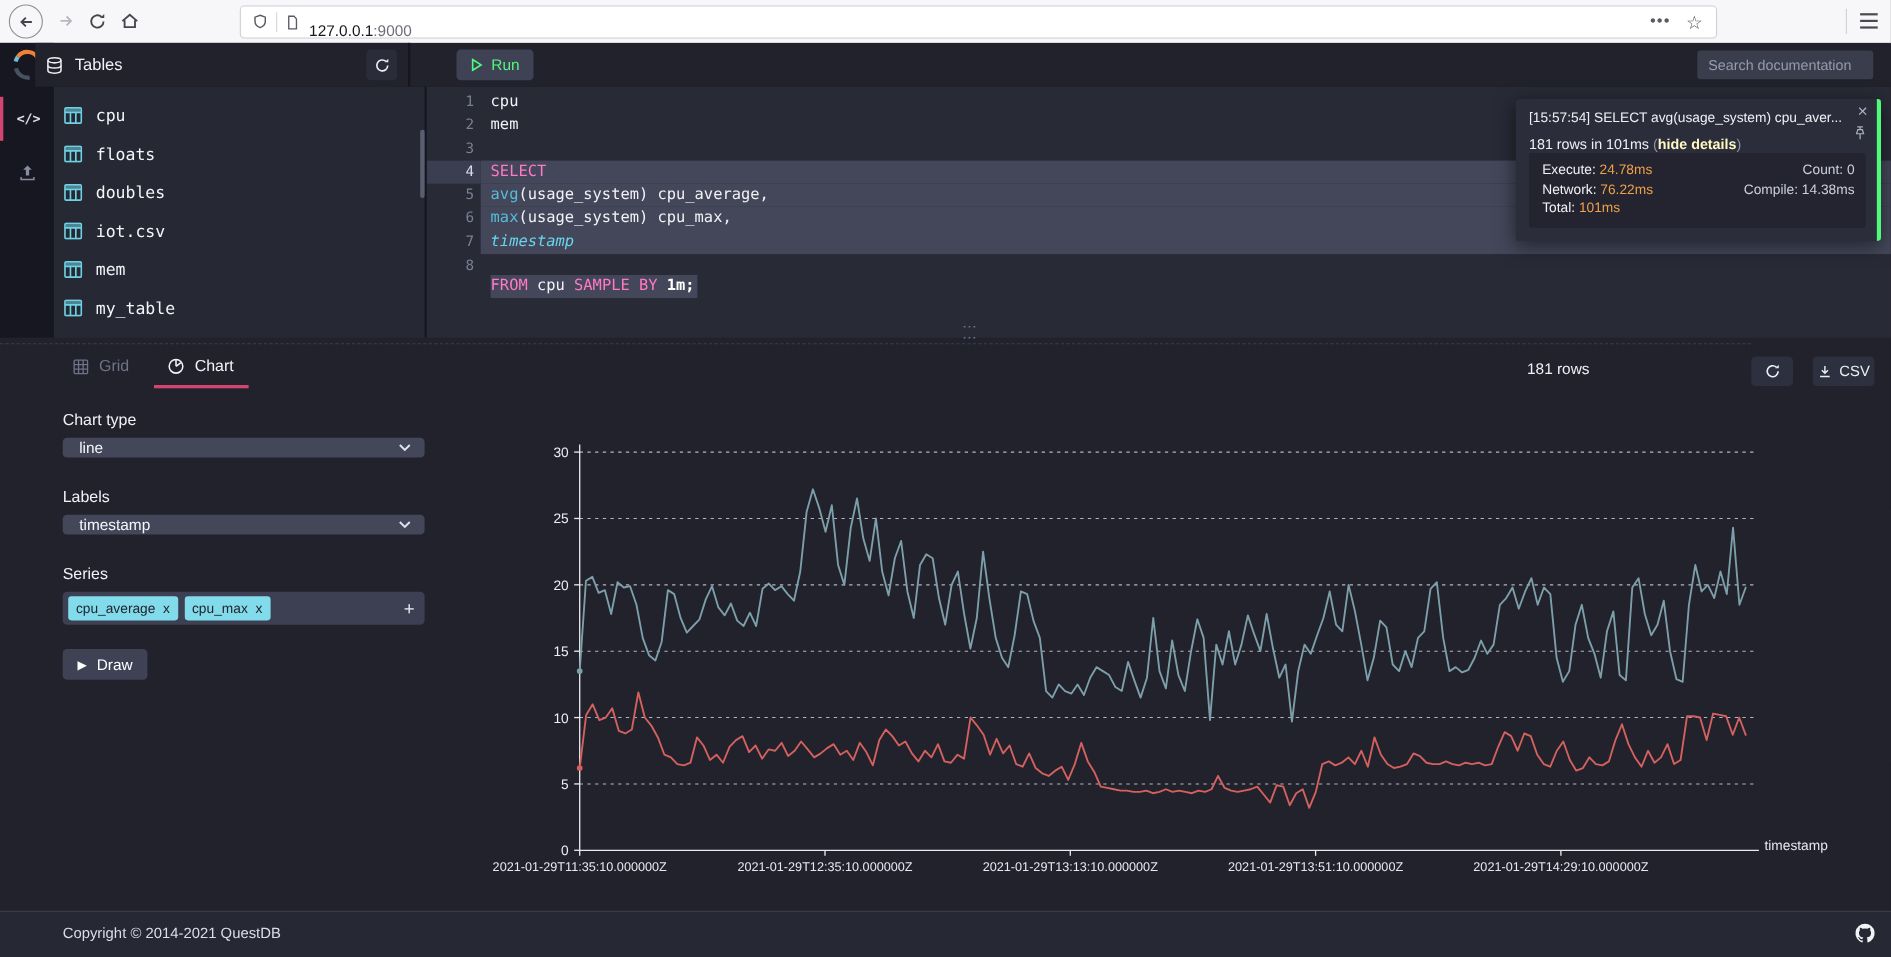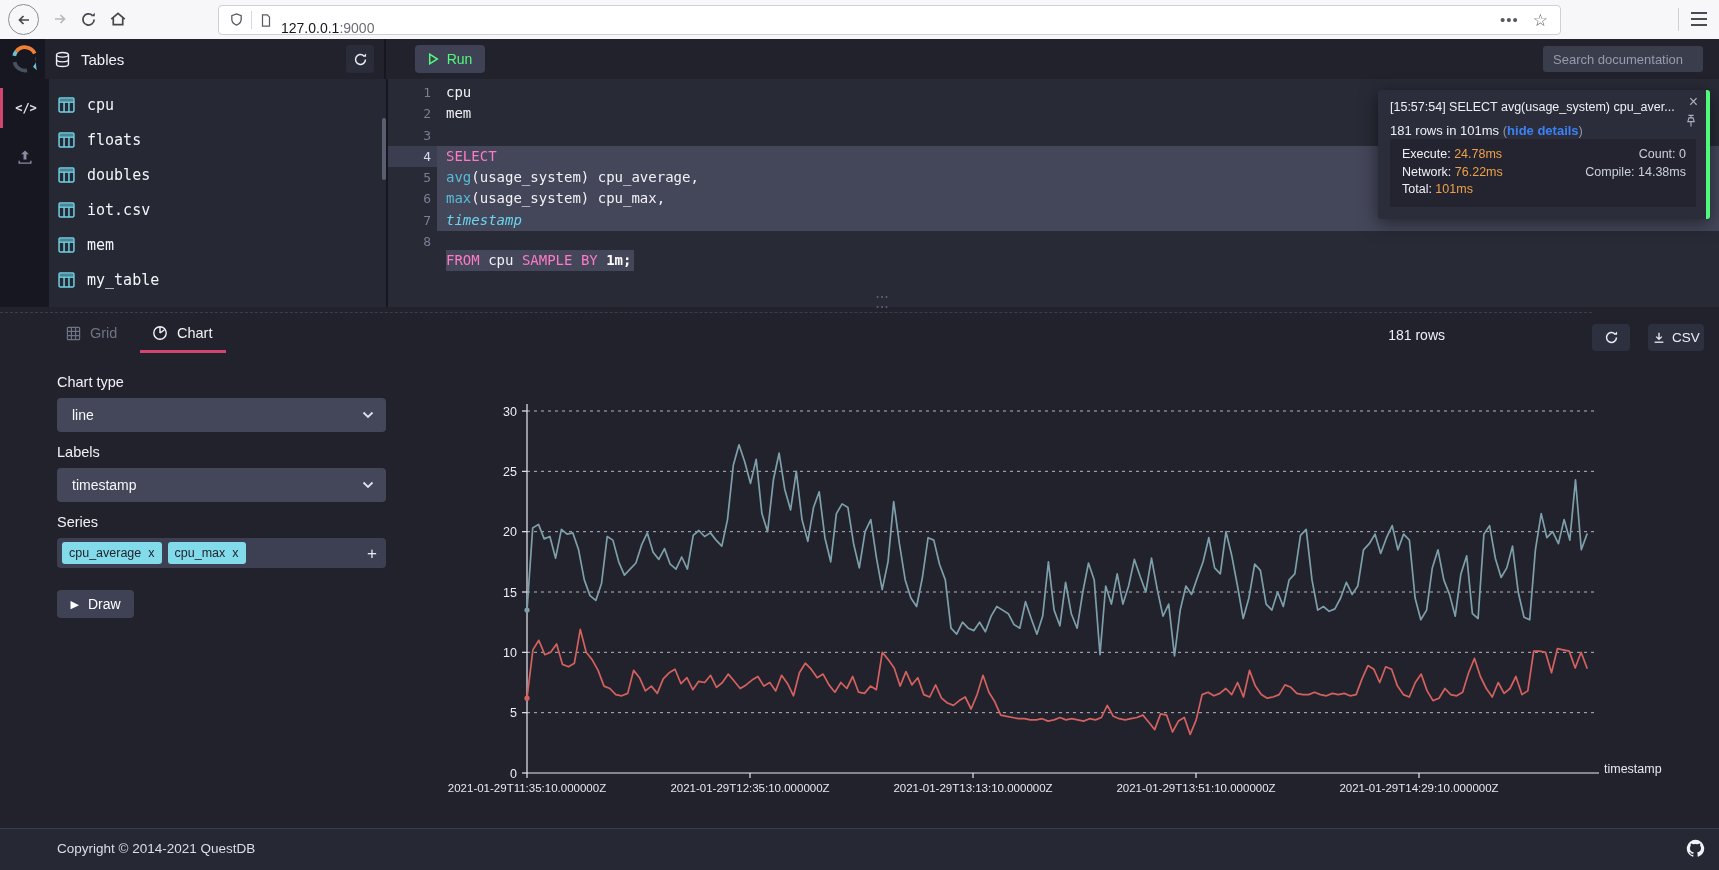--- a/index.html
+++ b/index.html
@@ -20,21 +20,21 @@
   .url-right{display:flex;align-items:center;gap:14px;margin-right:12px;color:#5a5a63;}
   .dots3{font-size:15px;letter-spacing:1px;line-height:10px;}
   .star{font-size:17px;}
   .chrome-div{left:1678px;top:8px;width:1px;height:23px;background:#cfcfd5;}
   .hamb{left:1691px;top:12px;width:16px;height:2.4px;background:#4a4a52;
         box-shadow:0 6px 0 #4a4a52,0 12px 0 #4a4a52;}
 
   
   .topbar{left:0;top:39px;width:1719px;height:40px;background:#21222c;border-bottom:1px solid #15161e;}
   .logo-cell{left:0;top:39px;width:49px;height:40px;background:#161721;display:flex;align-items:center;justify-content:center;}
-  .tables-header{left:45px;top:39px;width:339px;height:40px;background:#21222c;border-right:2px solid #15161e;
+  .tables-header{left:32px;top:39px;width:339px;height:40px;background:#21222c;border-right:2px solid #15161e;
                  display:flex;align-items:center;color:#f1f2f7;}
   .tables-header .ttl{font-size:15px;margin-left:10px;}
   .hdr-refresh{margin-left:auto;margin-right:10px;width:28px;height:28px;border-radius:4px;display:flex;
                align-items:center;justify-content:center;color:#eceef4;background:#2a2c39;}
   .run-btn{left:415px;top:45px;width:70px;height:28px;background:#3f4255;border-radius:4px;display:flex;
            align-items:center;justify-content:center;gap:8px;color:#50fa7b;font-size:14px;}
   .search-box{left:1543px;top:46px;width:160px;height:26px;background:#3a3d4c;border-radius:3px;
               display:flex;align-items:center;padding-left:10px;font-size:13px;color:#969bad;box-sizing:border-box;}
 
   
@@ -73,21 +73,21 @@
   .tab.chart{left:152px;color:#f3f4f8;}
   .tab-underline{left:140px;top:37px;width:86px;height:3px;background:#d14671;}
   .rows-count{right:147px;top:14px;font-size:14px;color:#eef0f5;margin-left:24px;}
   .sq-btn{position:absolute;top:11px;height:27px;background:#2d303e;border-radius:4px;display:flex;
           align-items:center;justify-content:center;color:#eceef4;}
   .btn-refresh2{left:1592px;width:38px;}
   .btn-csv{left:1648px;width:56px;gap:6px;font-size:13.5px;}
 
   
   .ctl-label{position:absolute;left:57px;color:#f1f2f7;font-size:14.5px;}
-  .ctl-select{position:absolute;left:57px;width:329px;height:34px;background:#44475a;border-radius:4px;
+  .ctl-select{position:absolute;left:57px;width:329px;height:18px;background:#44475a;border-radius:4px;
               display:flex;align-items:center;color:#f6f7fa;font-size:14px;padding-left:15px;box-sizing:border-box;}
   .ctl-select .chev{margin-left:auto;margin-right:12px;display:flex;}
   .series-box{position:absolute;left:57px;top:538px;width:329px;height:30px;background:#3d4052;border-radius:4px;
               display:flex;align-items:center;padding-left:5px;gap:6px;box-sizing:border-box;}
   .chip{background:#82dbea;color:#22242e;font-size:12.5px;border-radius:3px;height:22px;display:flex;
         align-items:center;padding:0 7px;gap:7px;}
   .chip .x{cursor:pointer;}
   .series-plus{margin-left:auto;margin-right:9px;color:#e9ebf2;font-size:17px;line-height:17px;}
   .draw-btn{position:absolute;left:57px;top:590px;width:77px;height:28px;background:#3f4255;border-radius:4px;
             display:flex;align-items:center;justify-content:center;gap:9px;color:#fff;font-size:14px;}
@@ -102,21 +102,21 @@
   .xaxis-title{left:1604px;top:762px;color:#e6e8ef;font-size:12.5px;}
 
   
   .notif{left:1378px;top:90px;width:332px;background:#2b2d3a;border-radius:3px;border-right:4px solid #50fa7b;
          box-shadow:0 4px 18px rgba(0,0,0,.5);padding:10px 10px 12px 12px;box-sizing:border-box;color:#eef0f5;z-index:30;}
   .notif-title{font-size:12.5px;width:288px;white-space:nowrap;overflow:hidden;}
   .notif-close{position:absolute;right:8px;top:4px;color:#aab0c0;font-size:16px;line-height:16px;}
   .notif-pin{position:absolute;right:9px;top:24px;color:#aab0c0;}
   .notif-summary{font-size:13px;margin-top:9px;}
   .notif-summary .paren{color:#8d93a6;}
-  .notif-summary b{color:#3b82f6;}
+  .notif-summary b{color:#fef9c3;}
   .notif-stats{margin-top:1px;background:#23242f;border-radius:2px;padding:7px 10px 8px 12px;font-size:12.5px;}
   .stat-row{display:flex;height:17.5px;line-height:17.5px;}
   .stat-left{width:150px;color:#f0f1f6;}
   .stat-left .v{color:#efa049;}
   .stat-right{flex:1;text-align:right;color:#ccd0db;}
 
   
   .footer{left:0;top:828px;width:1719px;height:42px;background:#262834;border-top:1px solid #3a3d4c;}
   .copyright{position:absolute;left:57px;top:12px;font-size:13.5px;color:#dcdee6;}
   .gh{position:absolute;left:1686px;top:10px;}

